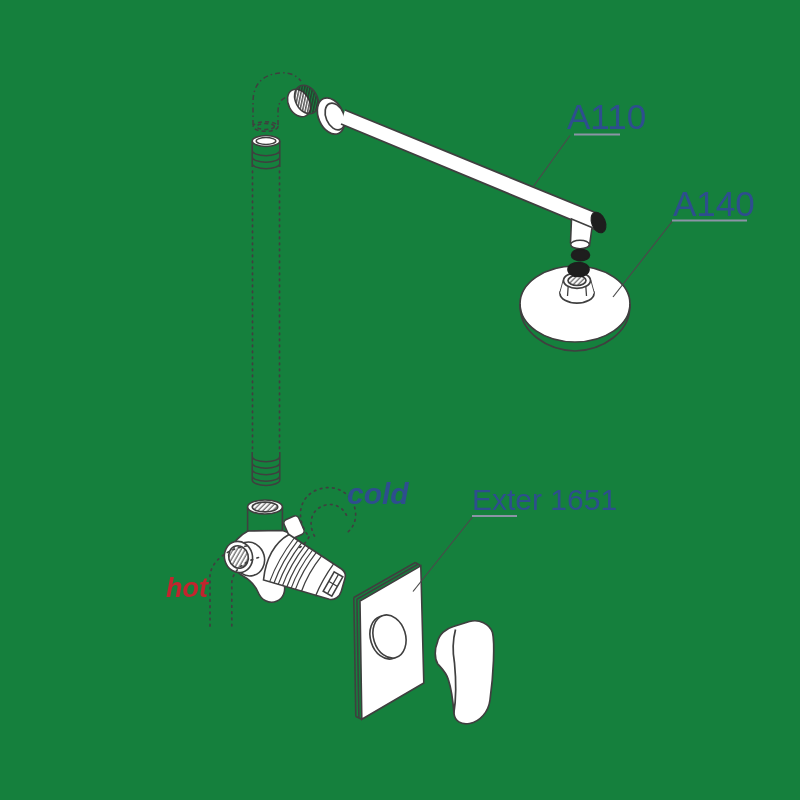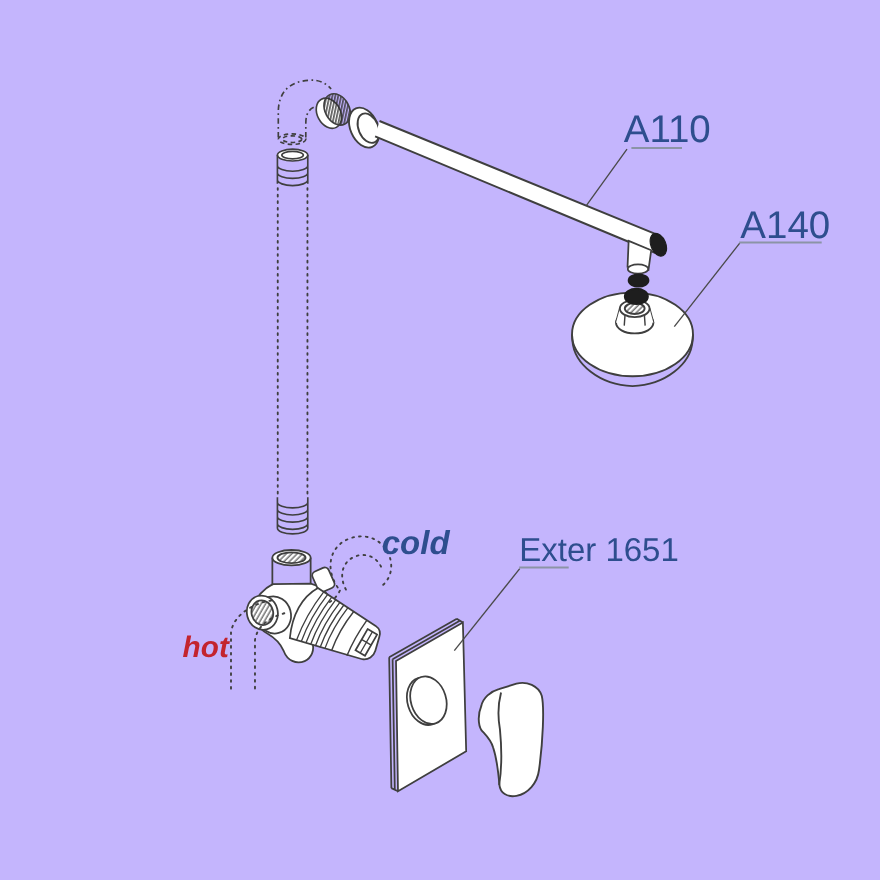--- a/index.html
+++ b/index.html
@@ -1,16 +1,16 @@
 <!DOCTYPE html>
 <html><head>
 <meta charset="utf-8">
 <style>
   html,body{margin:0;padding:0;background:#ffffff;}
-  .stage{width:800px;height:800px;position:relative;background:#c4b5fd;overflow:hidden;}
+  .stage{width:800px;height:800px;position:relative;background:#15803d;overflow:hidden;}
   svg{display:block;}
   text{font-family:"Liberation Sans", sans-serif;}
   .part-label{font-size:35px;font-weight:400;}
   .part-label-sm{font-size:30px;font-weight:400;}
   .flow-label{font-weight:bold;font-style:italic;}
 </style>
 </head>
 <body>
 
 <div class="stage">

